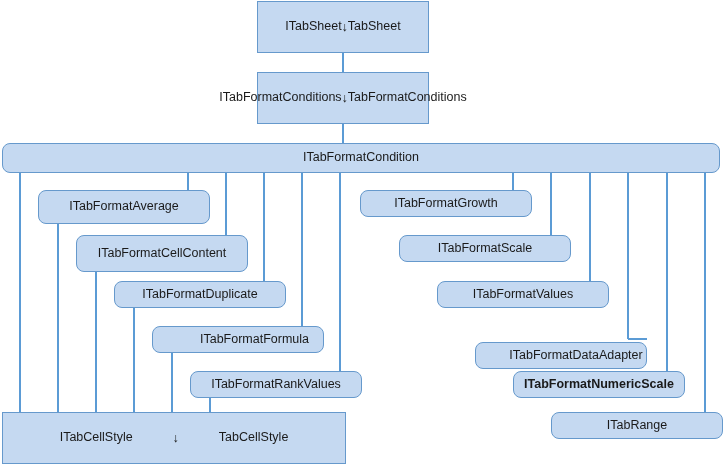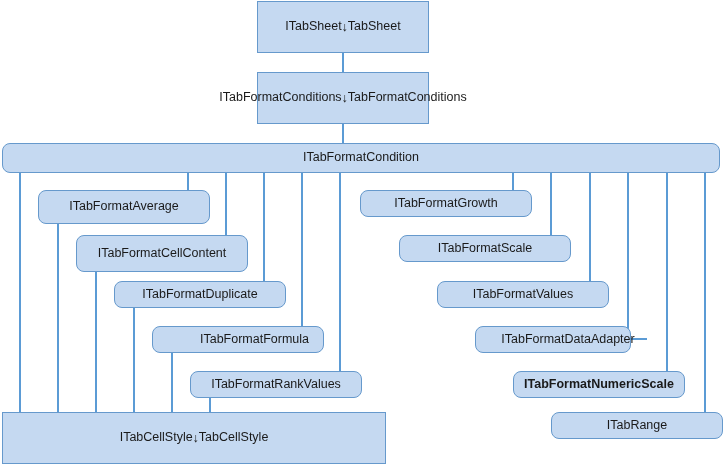--- a/index.html
+++ b/index.html
@@ -148,33 +148,33 @@
   </div>
 
   <div class="node single" style="left:114px; top:281px; width:172px; height:27px;">
     <span class="line-1">ITabFormatDuplicate</span>
   </div>
 
   <div class="node single" style="left:152px; top:326px; width:172px; height:27px;padding-left:33px;">
     <span class="line-1">ITabFormatFormula</span>
   </div>
 
-  <div class="node single" style="left:475px; top:326px; width:156px; height:27px;padding-left:30px;">
+  <div class="node single" style="left:475px; top:342px; width:172px; height:27px;padding-left:30px;">
     <span class="line-1">ITabFormatDataAdapter</span>
   </div>
 
   <div class="node single" style="left:190px; top:371px; width:172px; height:27px;">
     <span class="line-1">ITabFormatRankValues</span>
   </div>
 
   <div class="node single" style="left:513px; top:371px; width:172px; height:27px;font-weight:bold;">
     <span class="line-1">ITabFormatNumericScale</span>
   </div>
 
-  <div class="node" style="left:2px; top:412px; width:384px; height:52px;">
+  <div class="node" style="left:2px; top:412px; width:344px; height:52px;gap:40px;">
     <span class="line-1">ITabCellStyle</span>
     <span class="arrow-glyph">↓</span>
     <span class="line-2">TabCellStyle</span>
   </div>
 
   <div class="node single" style="left:551px; top:412px; width:172px; height:27px;">
     <span class="line-1">ITabRange</span>
   </div>
 
 </div>

